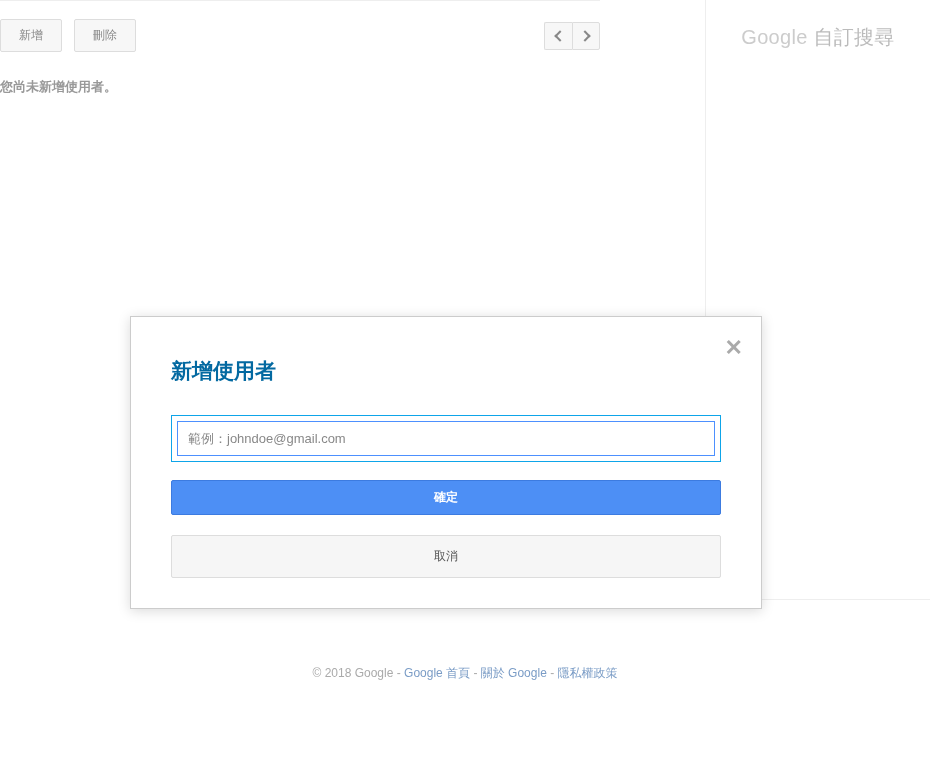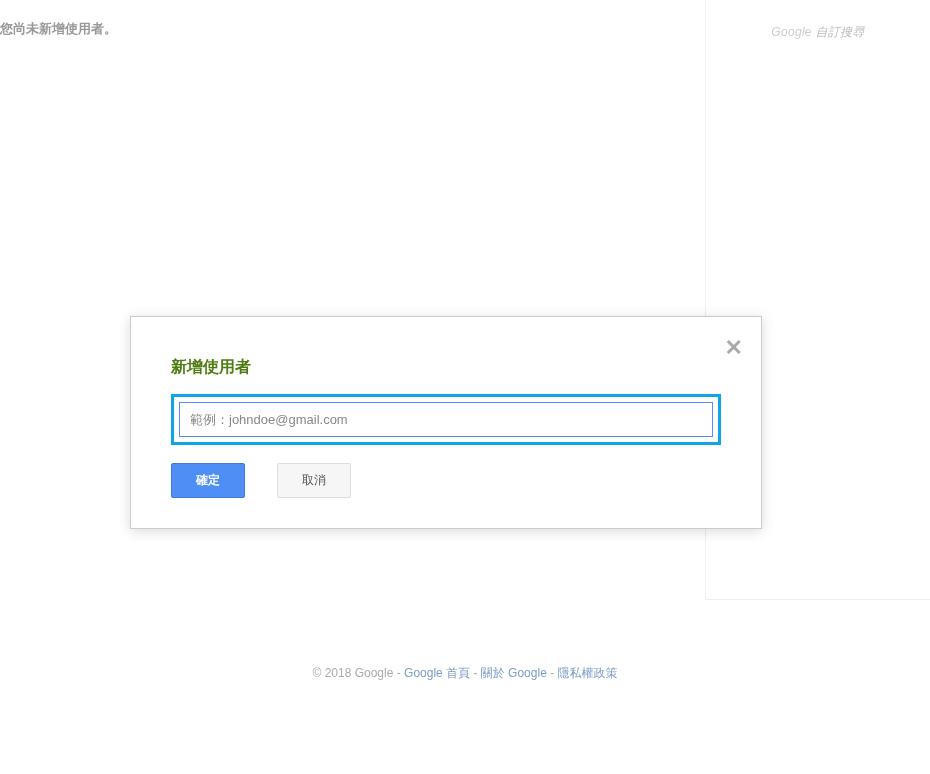--- a/index.html
+++ b/index.html
@@ -80,24 +80,23 @@
       top: 0;
       right: 0;
       width: 225px;
       height: 600px;
       border-left: 1px solid #eee;
       border-bottom: 1px solid #eee;
       padding: 24px 16px;
       text-align: center;
     }
     .sidebar-logo {
-      font-size: 12px;
+      font-size: 20px;
       color: #bbb;
       letter-spacing: 0.3px;
-      font-style: italic;
     }
     .sidebar-logo .g { color: #ccc; }
     .dialog {
       position: absolute;
       left: 130px;
       top: 316px;
       width: 632px;
       background: #fff;
       border: 1px solid #ccc;
       box-shadow: 0 2px 12px rgba(0,0,0,0.15);
@@ -108,61 +107,62 @@
       top: 18px;
       right: 18px;
       font-size: 22px;
       color: #aaa;
       cursor: pointer;
       background: none;
       border: none;
       font-weight: bold;
     }
     .dialog-title {
-      font-size: 16px;
-      font-weight: bold;
-      color: #4d7c0f;
-      margin-bottom: 16px;
+      font-size: 21px;
+      font-weight: bold;
+      color: #0369a1;
+      margin-bottom: 30px;
     }
     .input-highlight {
-      border: 3px solid #0ea5e9;
+      border: 1px solid #0ea5e9;
       padding: 5px;
       margin-bottom: 18px;
     }
     .dialog-input {
       width: 100%;
       border: 1px solid #4d90fe;
       padding: 9px 10px;
       font-size: 13px;
       outline: none;
       color: #333;
     }
     .dialog-input::placeholder {
       color: #888;
     }
     .dialog-buttons {
       display: flex;
-      gap: 32px;
+      gap: 20px;
+      flex-direction: column;
     }
     .btn-primary {
       background: #4d8ff5;
       color: #fff;
       border: 1px solid #3c7be0;
       font-size: 12px;
       padding: 8px 24px;
       cursor: pointer;
       border-radius: 2px;
       font-weight: bold;
     }
     .btn-cancel {
       background: #f6f6f6;
       color: #555;
       border: 1px solid #ddd;
       font-size: 12px;
-      padding: 3px 24px;
+      padding: 12px 24px;
       cursor: pointer;
       border-radius: 2px;
     }
     .footer {
       position: absolute;
       bottom: 92px;
       width: 100%;
       text-align: center;
       font-size: 12px;
       color: #aaa;
@@ -180,20 +180,34 @@
       display: inline-block;
     }
     .chevron-left { transform: rotate(45deg); margin-left: 3px; }
     .chevron-right { transform: rotate(-135deg); margin-right: 3px; }
   </style>
 </head>
 <body>
 
 <div class="main-content">
 
+  <div class="toolbar">
+    <div class="toolbar-left">
+      <button class="btn">新增</button>
+      <button class="btn">刪除</button>
+    </div>
+    <div class="pagination">
+      <div class="page-btn">
+        <span class="chevron chevron-left"></span>
+      </div>
+      <div class="page-btn">
+        <span class="chevron chevron-right"></span>
+      </div>
+    </div>
+  </div>
 
   <div class="empty-msg">您尚未新增使用者。</div>
 </div>
 
 <div class="sidebar">
   <div class="sidebar-logo">
     <span class="g">Google</span>
     <span>自訂搜尋</span>
   </div>
 </div>

